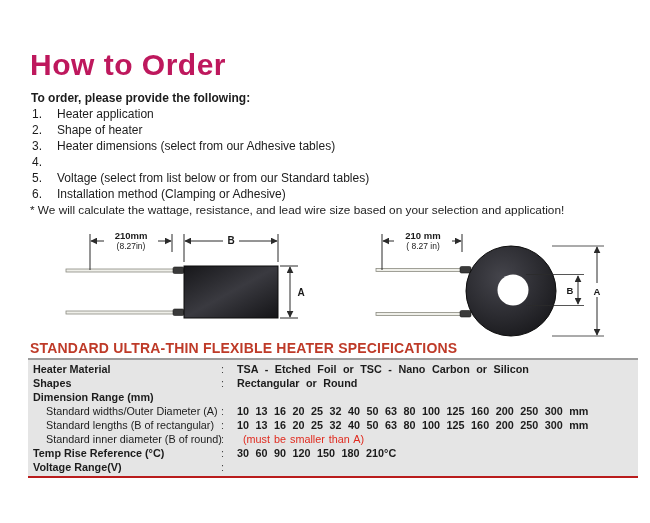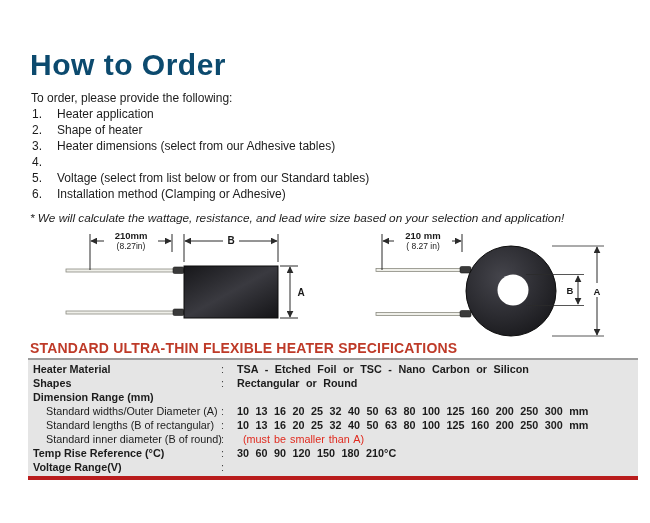--- a/index.html
+++ b/index.html
@@ -1,32 +1,32 @@
 <!DOCTYPE html>
 <html><head>
 <meta charset="utf-8">
 <style>
   html,body{margin:0;padding:0;background:#fff;}
   .page{position:relative;width:650px;height:523px;background:#ffffff;overflow:hidden;
         font-family:"Liberation Sans",sans-serif;color:#1c1c1c;}
   .title{position:absolute;left:30px;top:48px;font-size:30px;font-weight:bold;
-         color:#0c4a6e;letter-spacing:.5px;}
-  .intro{position:absolute;left:31px;top:91px;font-size:12px;}
+         color:#be185d;letter-spacing:.5px;}
+  .intro{position:absolute;left:31px;top:91px;font-size:12px;font-weight:bold;}
   .olist{position:absolute;left:32px;top:106px;}
   .olist .li{display:flex;height:16px;font-size:12px;align-items:center;}
   .olist .num{width:25px;}
-  .note{position:absolute;left:30px;top:203px;font-size:11.8px;font-style:italic;margin-top:8px;}
+  .note{position:absolute;left:30px;top:203px;font-size:11.8px;}
   .diag{position:absolute;}
   .diag1{left:58px;top:226px;}
   .diag2{left:356px;top:224px;}
   svg text{font-family:"Liberation Sans",sans-serif;fill:#1a1a1a;}
   .spec-heading{position:absolute;left:30px;top:340px;font-size:14px;font-weight:bold;
                 color:#be3a28;letter-spacing:.2px;}
   .spec-table{position:absolute;left:28px;top:358px;width:610px;background:#e5e5e5;
-              border-top:2px solid #9c9c9c;border-bottom:4px solid #b91c1c;padding:2px 0;}
+              border-top:2px solid #9c9c9c;border-bottom:2px solid #b91c1c;padding:2px 0;}
   .srow{display:flex;height:14px;line-height:14px;font-size:10.8px;align-items:center;white-space:nowrap;}
   .srow .lbl{width:193px;box-sizing:border-box;padding-left:5px;font-weight:bold;flex:none;}
   .srow.sub .lbl{padding-left:18px;font-weight:normal;}
   .srow .sep{width:16px;flex:none;color:#444;}
   .srow .val{word-spacing:3.5px;font-weight:bold;}
   .srow .warn{color:#e02a1e;margin-left:6px;word-spacing:1px;}
 </style>
 </head>
 <body>
 

